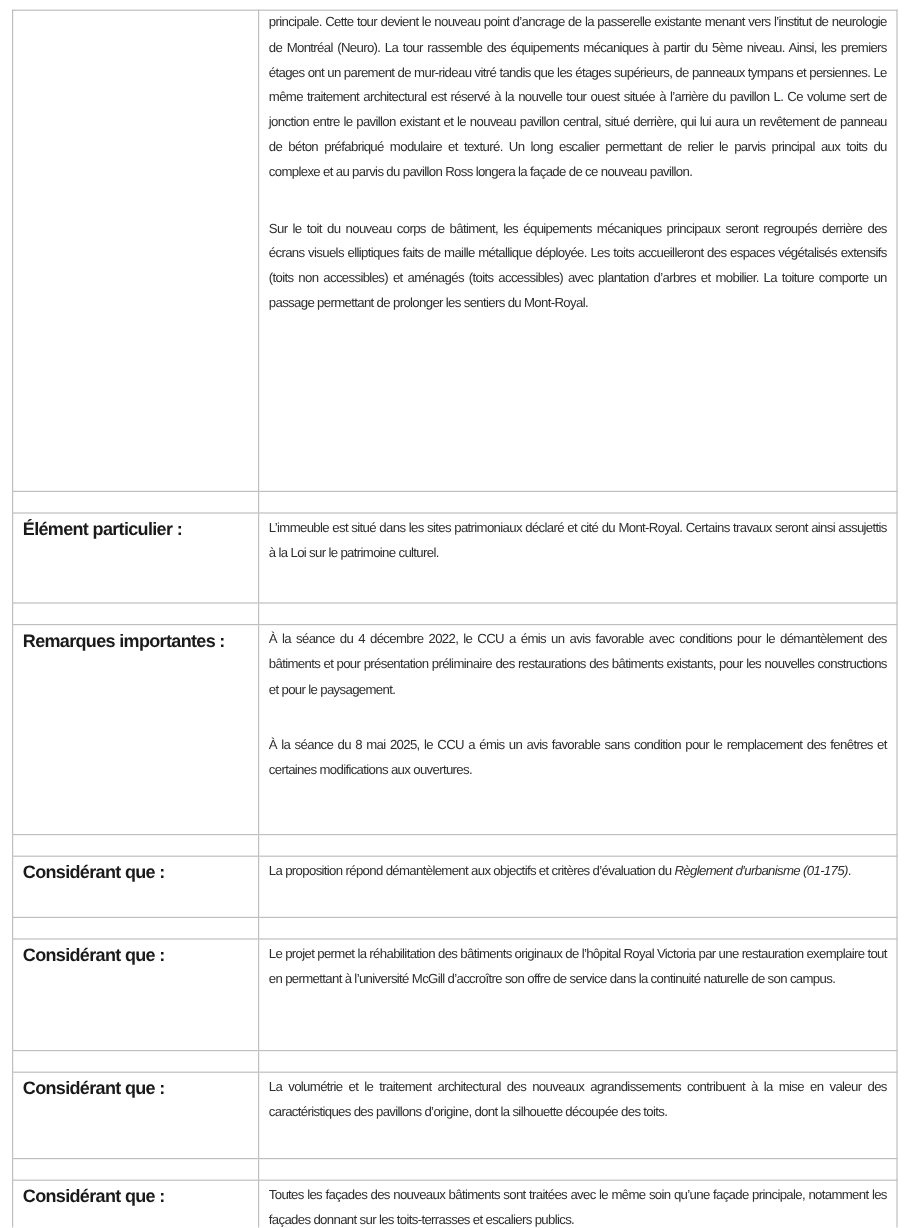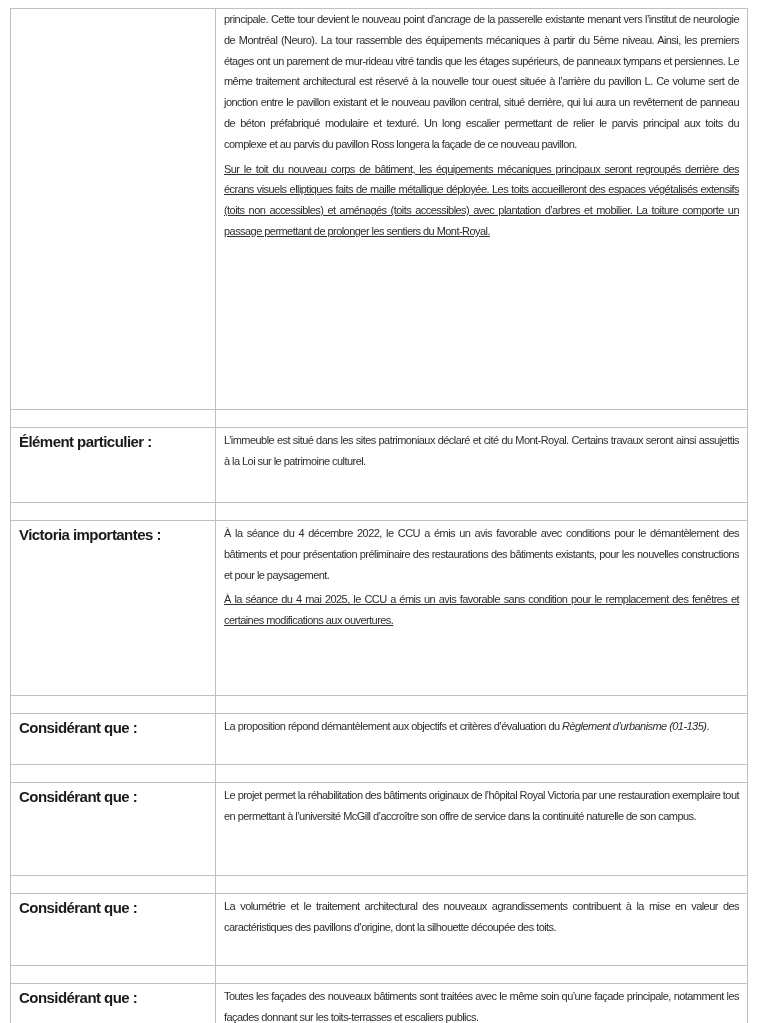--- a/index.html
+++ b/index.html
@@ -43,22 +43,21 @@
     font-size: 11px;
     letter-spacing: -0.55px;
     line-height: 20.8px;
     text-align: justify;
     color: #2e2e2e;
   }
   .content-cell p {
     margin: 0;
   }
   .content-cell p + p {
-    margin-top: 4px;
-    text-decoration: underline;
+    margin-top: 26px;
   }
   .spacer td {
     height: 17px;
   }
   .row-first .content-cell { padding-top: 0 !important; }
   .row-first td { height: 392px; }
   .row-element td { height: 64px; }
   .row-remarques td { height: 164px; }
   .row-cq1 td { height: 40px; }
   .row-cq2 td { height: 82px; }
@@ -90,34 +89,34 @@
       <td class="label-cell">Élément particulier :</td>
       <td class="content-cell">
         <p>L’immeuble est situé dans les sites patrimoniaux déclaré et cité du Mont-Royal. Certains travaux seront ainsi assujettis à la Loi sur le patrimoine culturel.</p>
       </td>
     </tr>
     <tr class="spacer">
       <td></td>
       <td></td>
     </tr>
     <tr class="row-remarques">
-      <td class="label-cell">Victoria importantes :</td>
+      <td class="label-cell">Remarques importantes :</td>
       <td class="content-cell">
         <p>À la séance du 4 décembre 2022, le CCU a émis un avis favorable avec conditions pour le démantèlement des bâtiments et pour présentation préliminaire des restaurations des bâtiments existants, pour les nouvelles constructions et pour le paysagement.</p>
-        <p>À la séance du 4 mai 2025, le CCU a émis un avis favorable sans condition pour le remplacement des fenêtres et certaines modifications aux ouvertures.</p>
+        <p>À la séance du 8 mai 2025, le CCU a émis un avis favorable sans condition pour le remplacement des fenêtres et certaines modifications aux ouvertures.</p>
       </td>
     </tr>
     <tr class="spacer">
       <td></td>
       <td></td>
     </tr>
     <tr class="row-cq1">
       <td class="label-cell">Considérant que :</td>
       <td class="content-cell">
-        <p><span>La proposition répond démantèlement aux objectifs et critères d’évaluation du </span><span class="ital">Règlement d’urbanisme (01-135)</span><span>.</span></p>
+        <p><span>La proposition répond démantèlement aux objectifs et critères d’évaluation du </span><span class="ital">Règlement d’urbanisme (01-175)</span><span>.</span></p>
       </td>
     </tr>
     <tr class="spacer">
       <td></td>
       <td></td>
     </tr>
     <tr class="row-cq2">
       <td class="label-cell">Considérant que :</td>
       <td class="content-cell">
         <p>Le projet permet la réhabilitation des bâtiments originaux de l’hôpital Royal Victoria par une restauration exemplaire tout en permettant à l’université McGill d’accroître son offre de service dans la continuité naturelle de son campus.</p>

